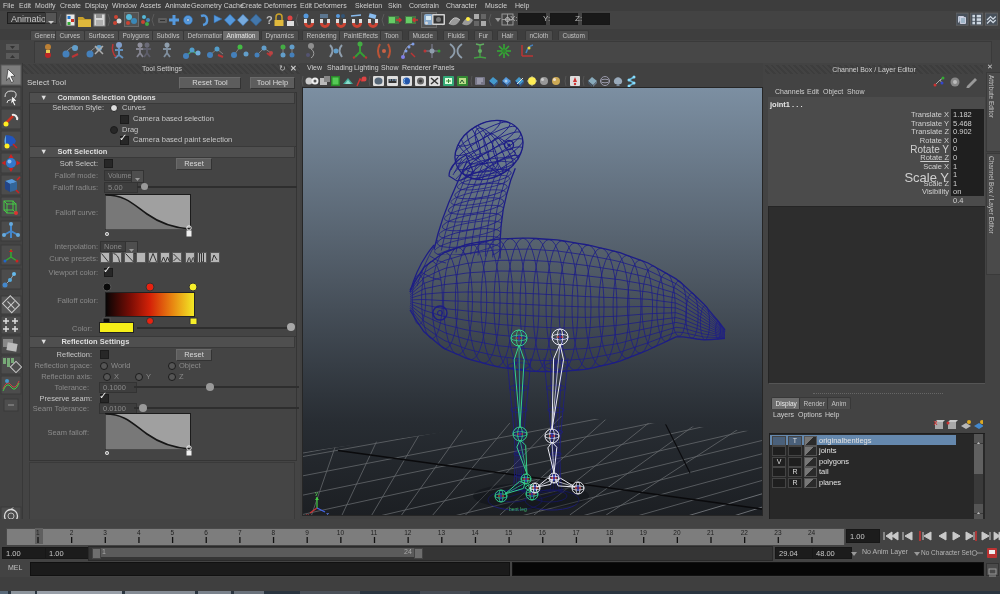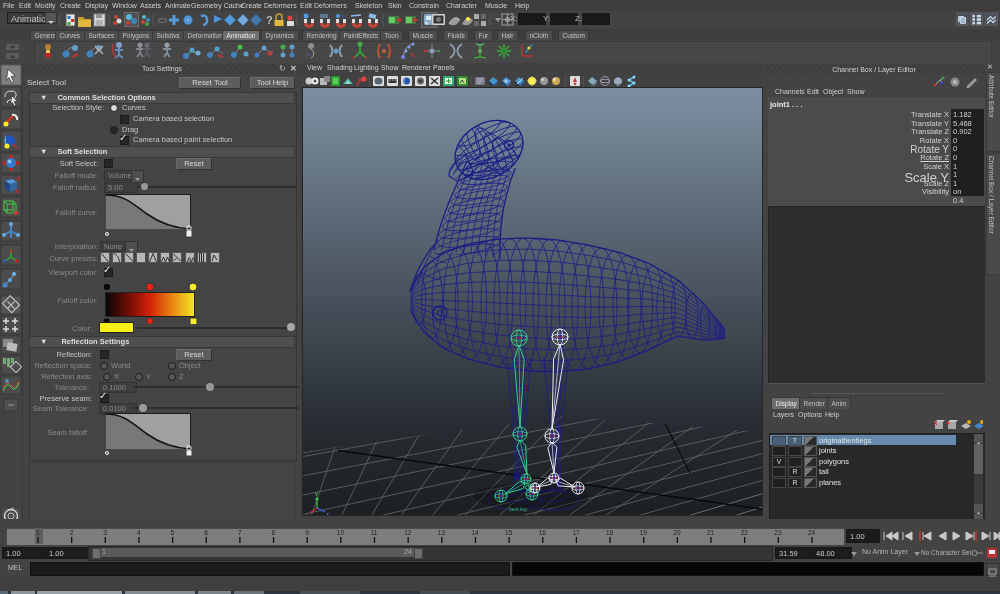--- a/index.html
+++ b/index.html
@@ -1253,21 +1253,21 @@
   </div>
   <div id="rangerow">
     <div class="fld" style="left:2px;top:2px;width:36px;height:10px;background:#1c1c1c;font-size:7.5px;line-height:12px;">1.00</div>
     <div class="fld" style="left:45px;top:2px;width:36px;height:10px;background:#1c1c1c;font-size:7.5px;line-height:12px;">1.00</div>
     <div style="position:absolute;left:88px;top:1px;width:683px;height:13px;background:#353535;border:1px solid #2a2a2a;"></div>
     <div style="position:absolute;left:92px;top:3px;width:330px;height:9px;background:#5b5b5b;"></div>
     <div style="position:absolute;left:92px;top:3px;width:7px;height:9px;background:#6e6e6e;border:1px solid #444;"></div>
     <div style="position:absolute;left:414px;top:3px;width:7px;height:9px;background:#6e6e6e;border:1px solid #444;"></div>
     <div style="position:absolute;left:102px;top:3px;font-size:7px;color:#aaa;">1</div>
     <div style="position:absolute;left:404px;top:3px;font-size:7px;color:#aaa;">24</div>
-    <div class="fld" style="left:775px;top:2px;width:32px;height:10px;background:#1c1c1c;font-size:7.5px;line-height:12px;">31.59</div>
+    <div class="fld" style="left:775px;top:2px;width:32px;height:10px;background:#1c1c1c;font-size:7.5px;line-height:12px;">29.04</div>
     <div class="fld" style="left:812px;top:2px;width:32px;height:10px;background:#1c1c1c;font-size:7.5px;line-height:12px;">48.00</div>
     <svg class="abs" style="left:849px;top:5px" width="10" height="8">
         <path d="M2 2 L8 2 L5 6 Z" fill="#999"></path>
       </svg>
     <div style="position:absolute;left:862px;top:3px;font-size:7px;color:#b5b5b5;">No Anim Layer</div>
     <svg class="abs" style="left:912px;top:5px" width="10" height="8">
         <path d="M2 2 L8 2 L5 6 Z" fill="#999"></path>
       </svg>
     <div style="position:absolute;left:921px;top:3.5px;font-size:6.5px;color:#b5b5b5;">No Character Set</div>
     <svg class="abs" style="left:970px;top:3px" width="28" height="10">

